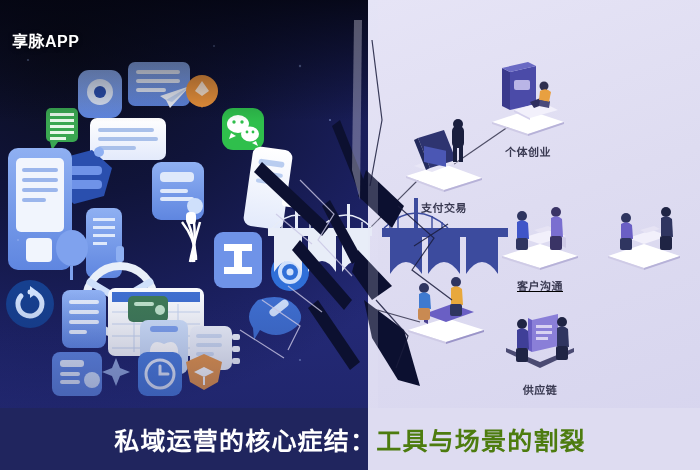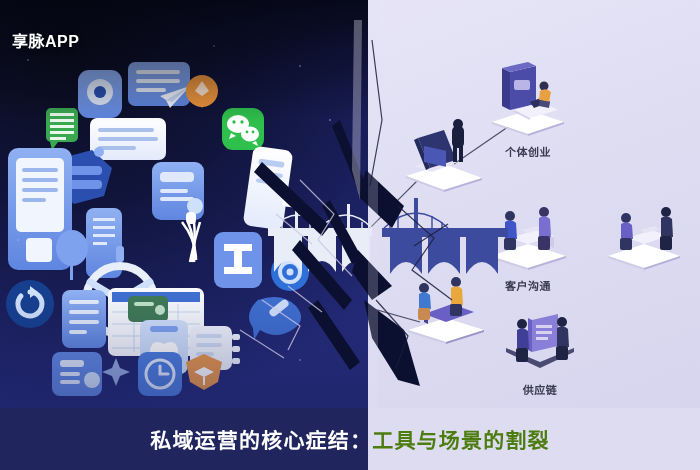--- a/index.html
+++ b/index.html
@@ -59,21 +59,21 @@
 
   
   .caption-band{
     position:absolute;left:0;bottom:0;width:700px;height:62px;z-index:45;
   }
   .cap-bg-l{position:absolute;left:0;top:0;width:368px;height:62px;background:#20255e;}
   .cap-bg-r{position:absolute;left:368px;top:0;width:332px;height:62px;background:#dedcf1;}
   .caption-text{
     position:absolute;left:0;top:0;width:700px;height:62px;
     display:flex;align-items:center;justify-content:center;
-    font-size:21px;font-weight:700;letter-spacing:1.2px;white-space:nowrap;
+    font-size:25px;font-weight:700;letter-spacing:1.2px;white-space:nowrap;
   }
   .cap-seg-a{color:#ffffff;}
   .cap-seg-b{color:#4d7c0f;}
 </style>
 </head>
 <body>
 
 <div id="stage">
 
   <div class="half-left">
@@ -368,23 +368,24 @@
         <path d="M86 60 L48 72 L48 74 L86 62 Z" fill="#b7b2d8"></path>
         <path d="M18 48 L44 38 L62 44 L36 54 Z" fill="#e8e6f6"></path>
         <path d="M22 20 L48 12 L60 42 L34 50 Z" fill="#2e3470"></path>
         <path d="M22 20 L34 50 L30 52 L18 22 Z" fill="#232a5c"></path>
         <rect x="28" y="22" width="22" height="16" fill="#4b57b4" transform="skewY(12)"></rect>
         <rect x="56" y="8" width="12" height="22" rx="5" fill="#1a1f3e"></rect>
         <circle cx="62" cy="6" r="5" fill="#1a1f3e"></circle>
         <rect x="57" y="28" width="4" height="16" fill="#1a1f3e"></rect>
         <rect x="63" y="28" width="4" height="16" fill="#1a1f3e"></rect>
       </svg>
-    </div>
-
-    <div class="node" style="left:110px;top:198px;width:100px;">
+      <div class="cap">支付交易</div>
+    </div>
+
+    <div class="node" style="left:122px;top:198px;width:100px;text-decoration:underline;">
       <svg class="iso" width="96" height="72" viewBox="0 0 96 72">
         <path d="M48 46 L86 58 L48 70 L10 58 Z" fill="#ffffff"></path>
         <path d="M10 58 L48 70 L48 72 L10 60 Z" fill="#cfcbe6"></path>
         <path d="M86 58 L48 70 L48 72 L86 60 Z" fill="#b7b2d8"></path>
         <path d="M30 40 L56 32 L74 38 L48 46 Z" fill="#f2f0fb"></path>
         <path d="M30 40 L30 50 L34 52 L34 42 Z" fill="#cfcbe6"></path>
         <path d="M70 38 L70 48 L74 50 L74 40 Z" fill="#cfcbe6"></path>
         <path d="M42 32 L56 28 L62 31 L48 35 Z" fill="#e6e3f4"></path>
         <circle cx="30" cy="18" r="5" fill="#2f3560"></circle>
         <path d="M25 24 q6 -4 11 1 l1 16 l-12 -1 Z" fill="#3f55c8"></path>

